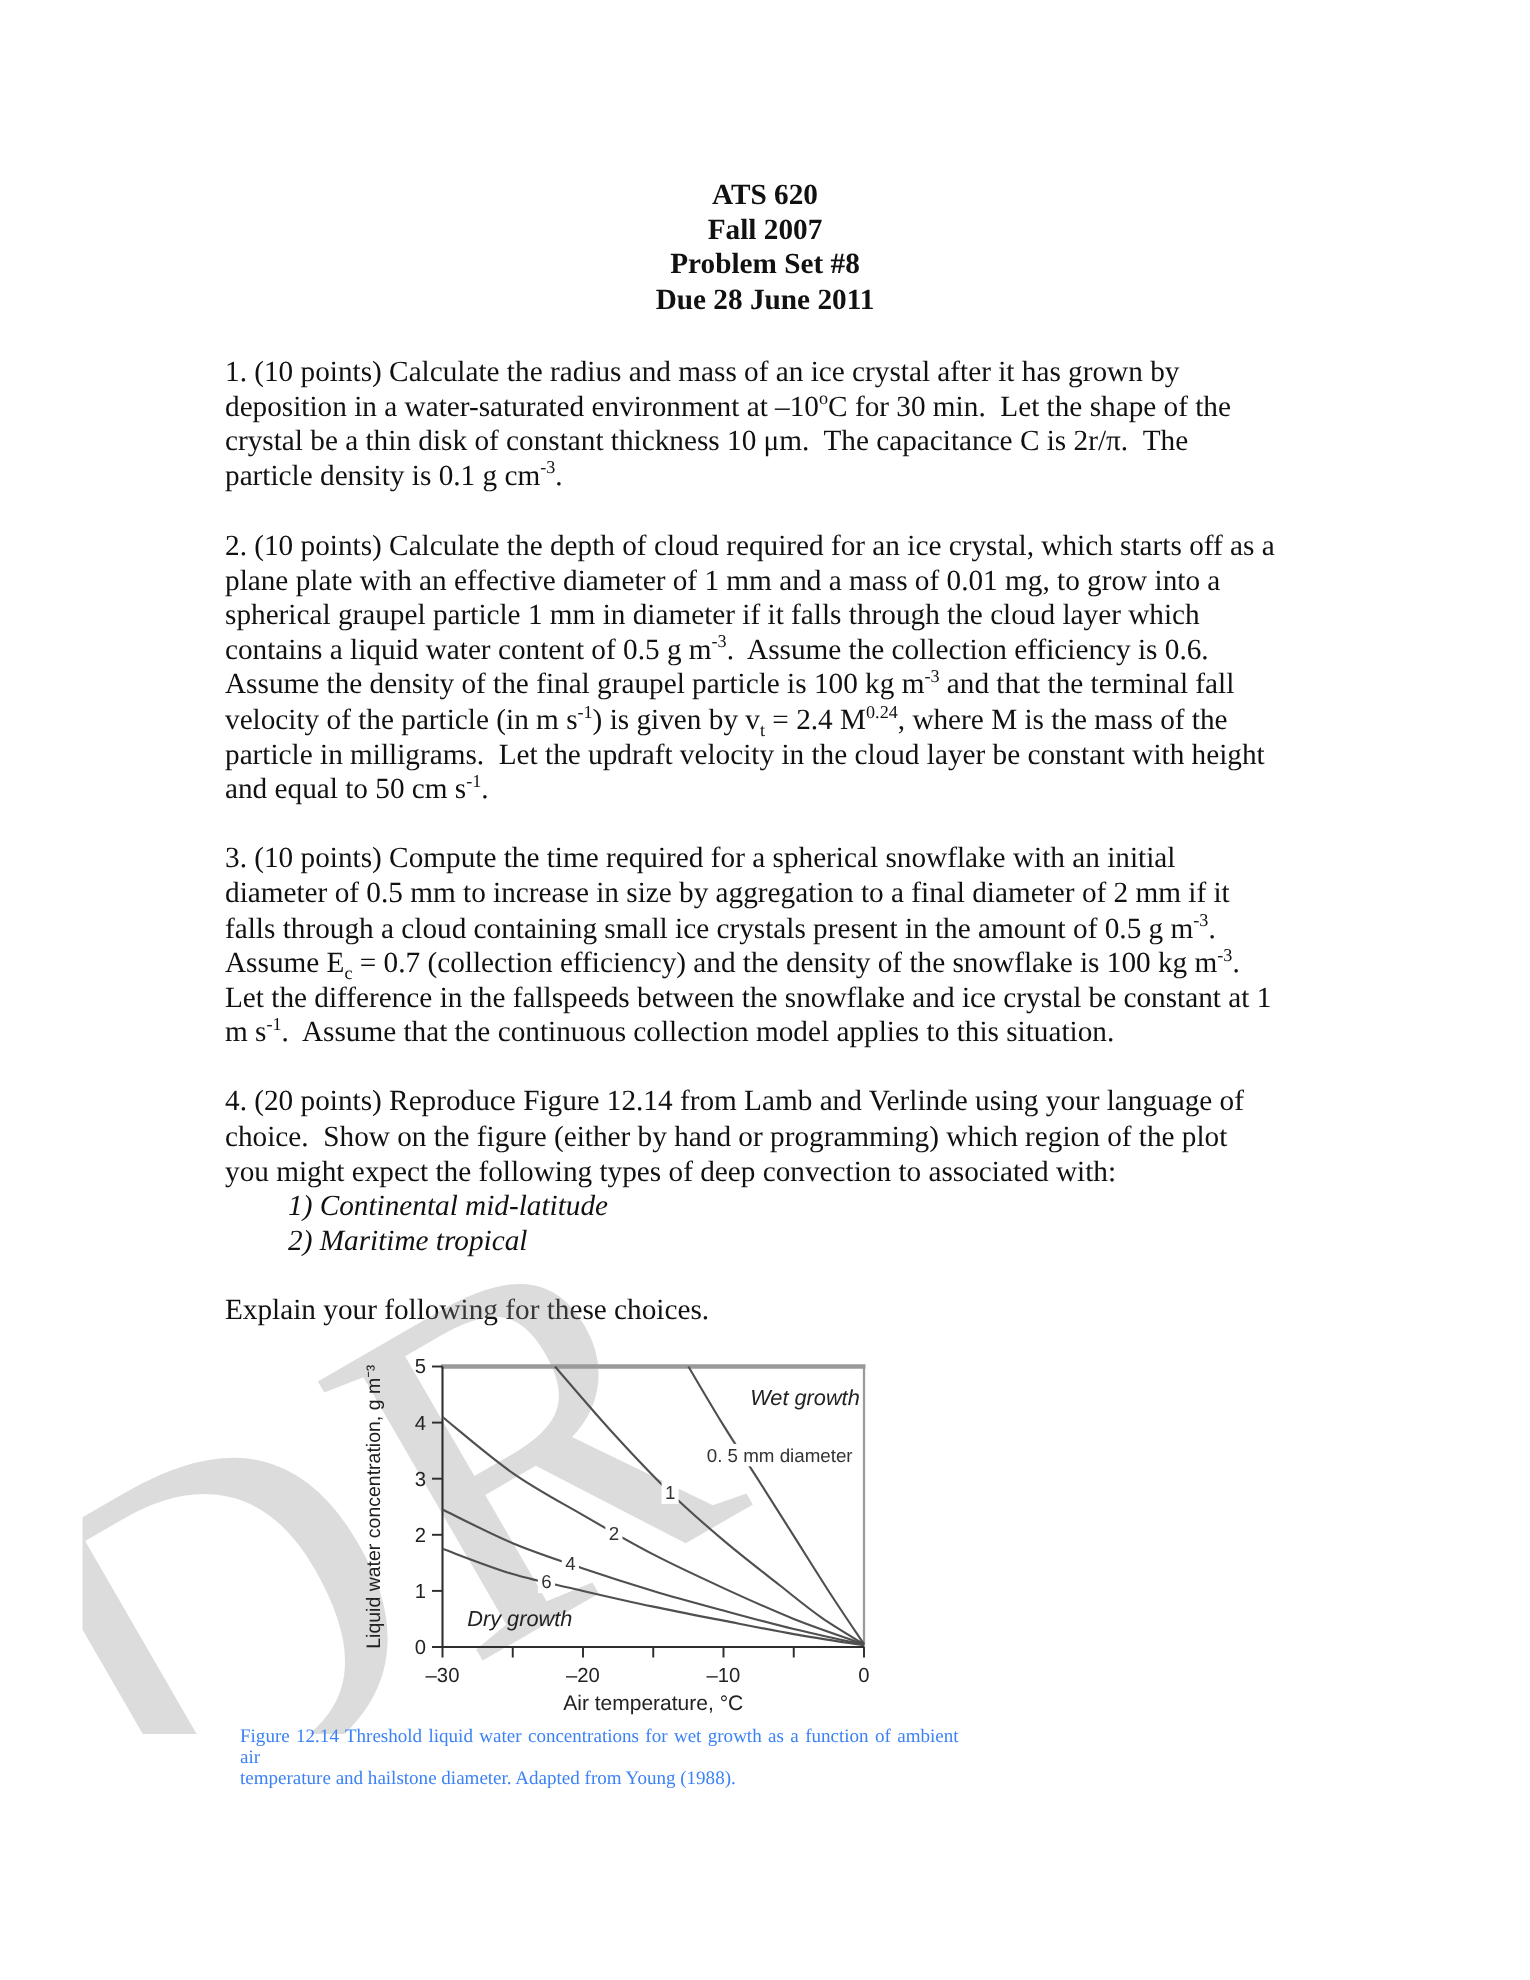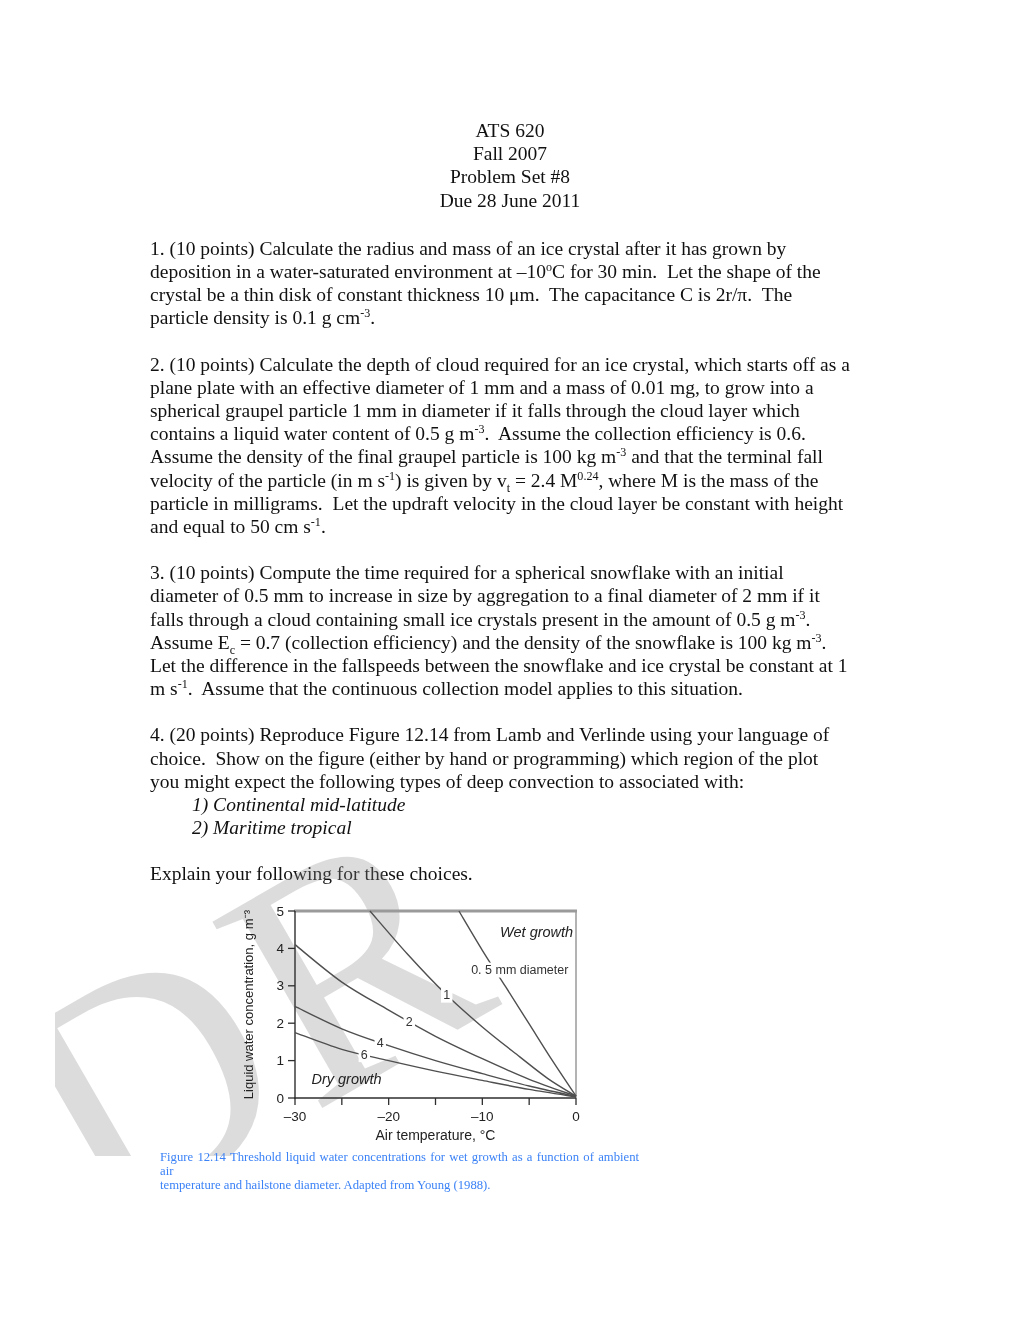--- a/index.html
+++ b/index.html
@@ -8,21 +8,21 @@
     width:1020px;height:1320px;
     background:#ffffff;
     overflow:hidden;
     font-family:"Liberation Serif", serif;
     color:#111;
   }
   .doc{
     position:absolute;left:150px;top:119px;width:730px;
     font-size:19.5px;line-height:23.2px;
   }
-  .doc-header{font-weight:normal;text-align:center;width:720px;}
+  .doc-header{font-weight:bold;text-align:center;width:720px;}
   .para{margin:0 0 23px 0;white-space:nowrap;}
   .para sup, .caption sup{font-size:62%;vertical-align:super;line-height:0;}
   .para sub{font-size:62%;vertical-align:sub;line-height:0;}
   .header-gap{height:25px;}
   .list-indent{padding-left:42px;font-style:italic;}
   .closing-line{white-space:nowrap;}
 
   
   .watermark-clip{
     position:absolute;left:55px;top:826px;width:690px;height:330px;

